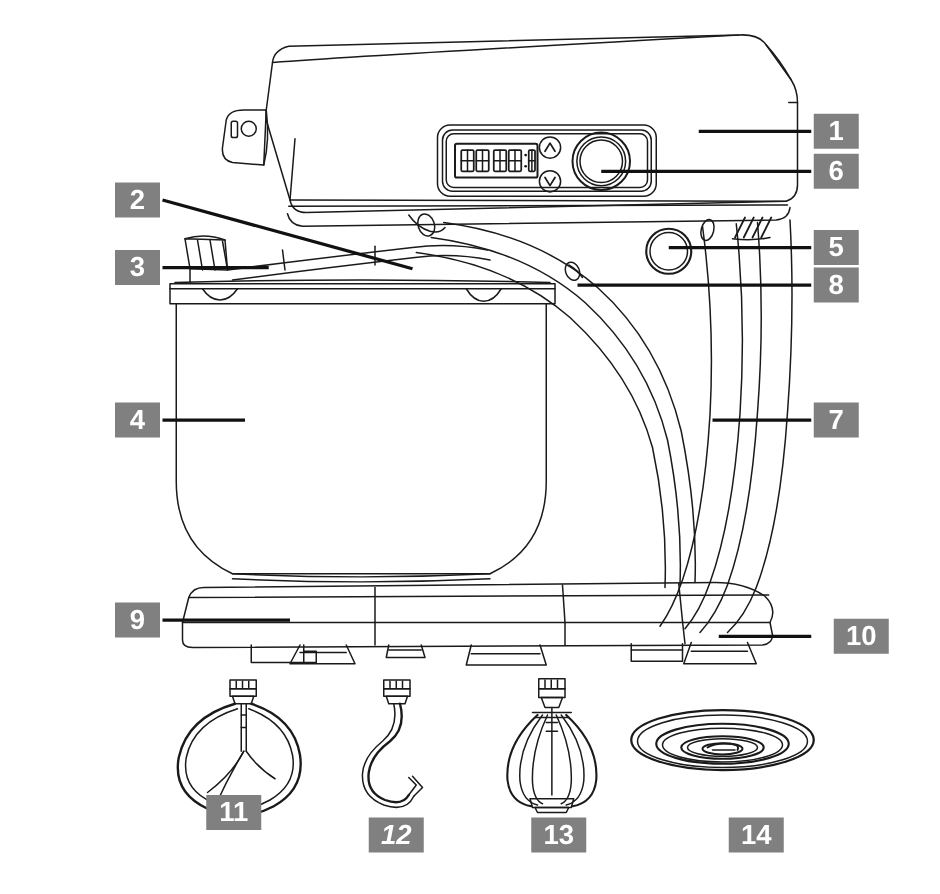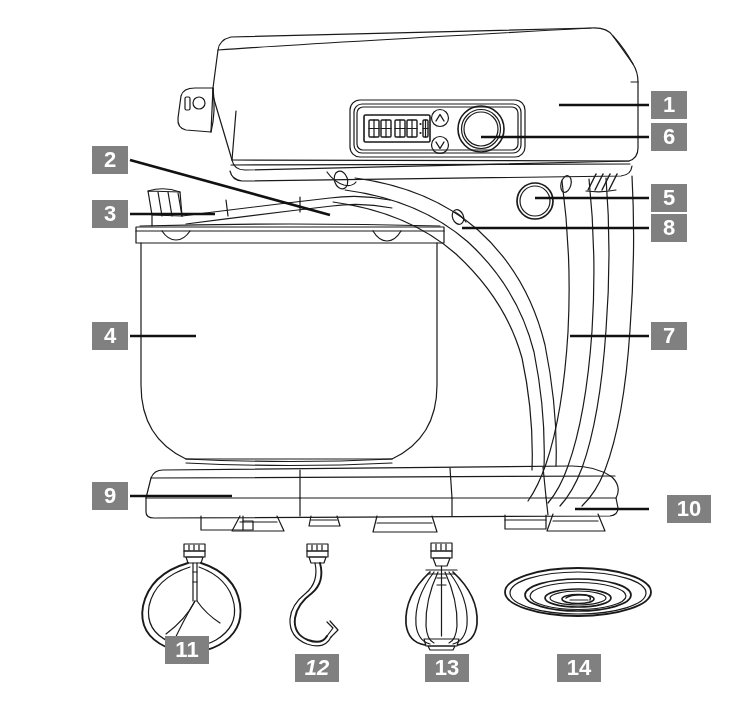--- a/index.html
+++ b/index.html
@@ -324,15 +324,15 @@
   <div class="callout w1" style="left:92px; top:322px;">4</div>
 
   <div class="callout w1" style="left:92px; top:482px;">9</div>
 
   <div class="callout w2" style="left:165px; top:636px;">11</div>
 
   <div class="callout w2" style="left:295px; top:654px;font-style:italic;">12</div>
 
   <div class="callout w2" style="left:425px; top:654px;">13</div>
 
-  <div class="callout w2" style="left:557px; top:654px;">14</div>
+  <div class="callout w2" style="left:583px; top:654px;">14</div>
 
 </div>
 
 </body></html>

